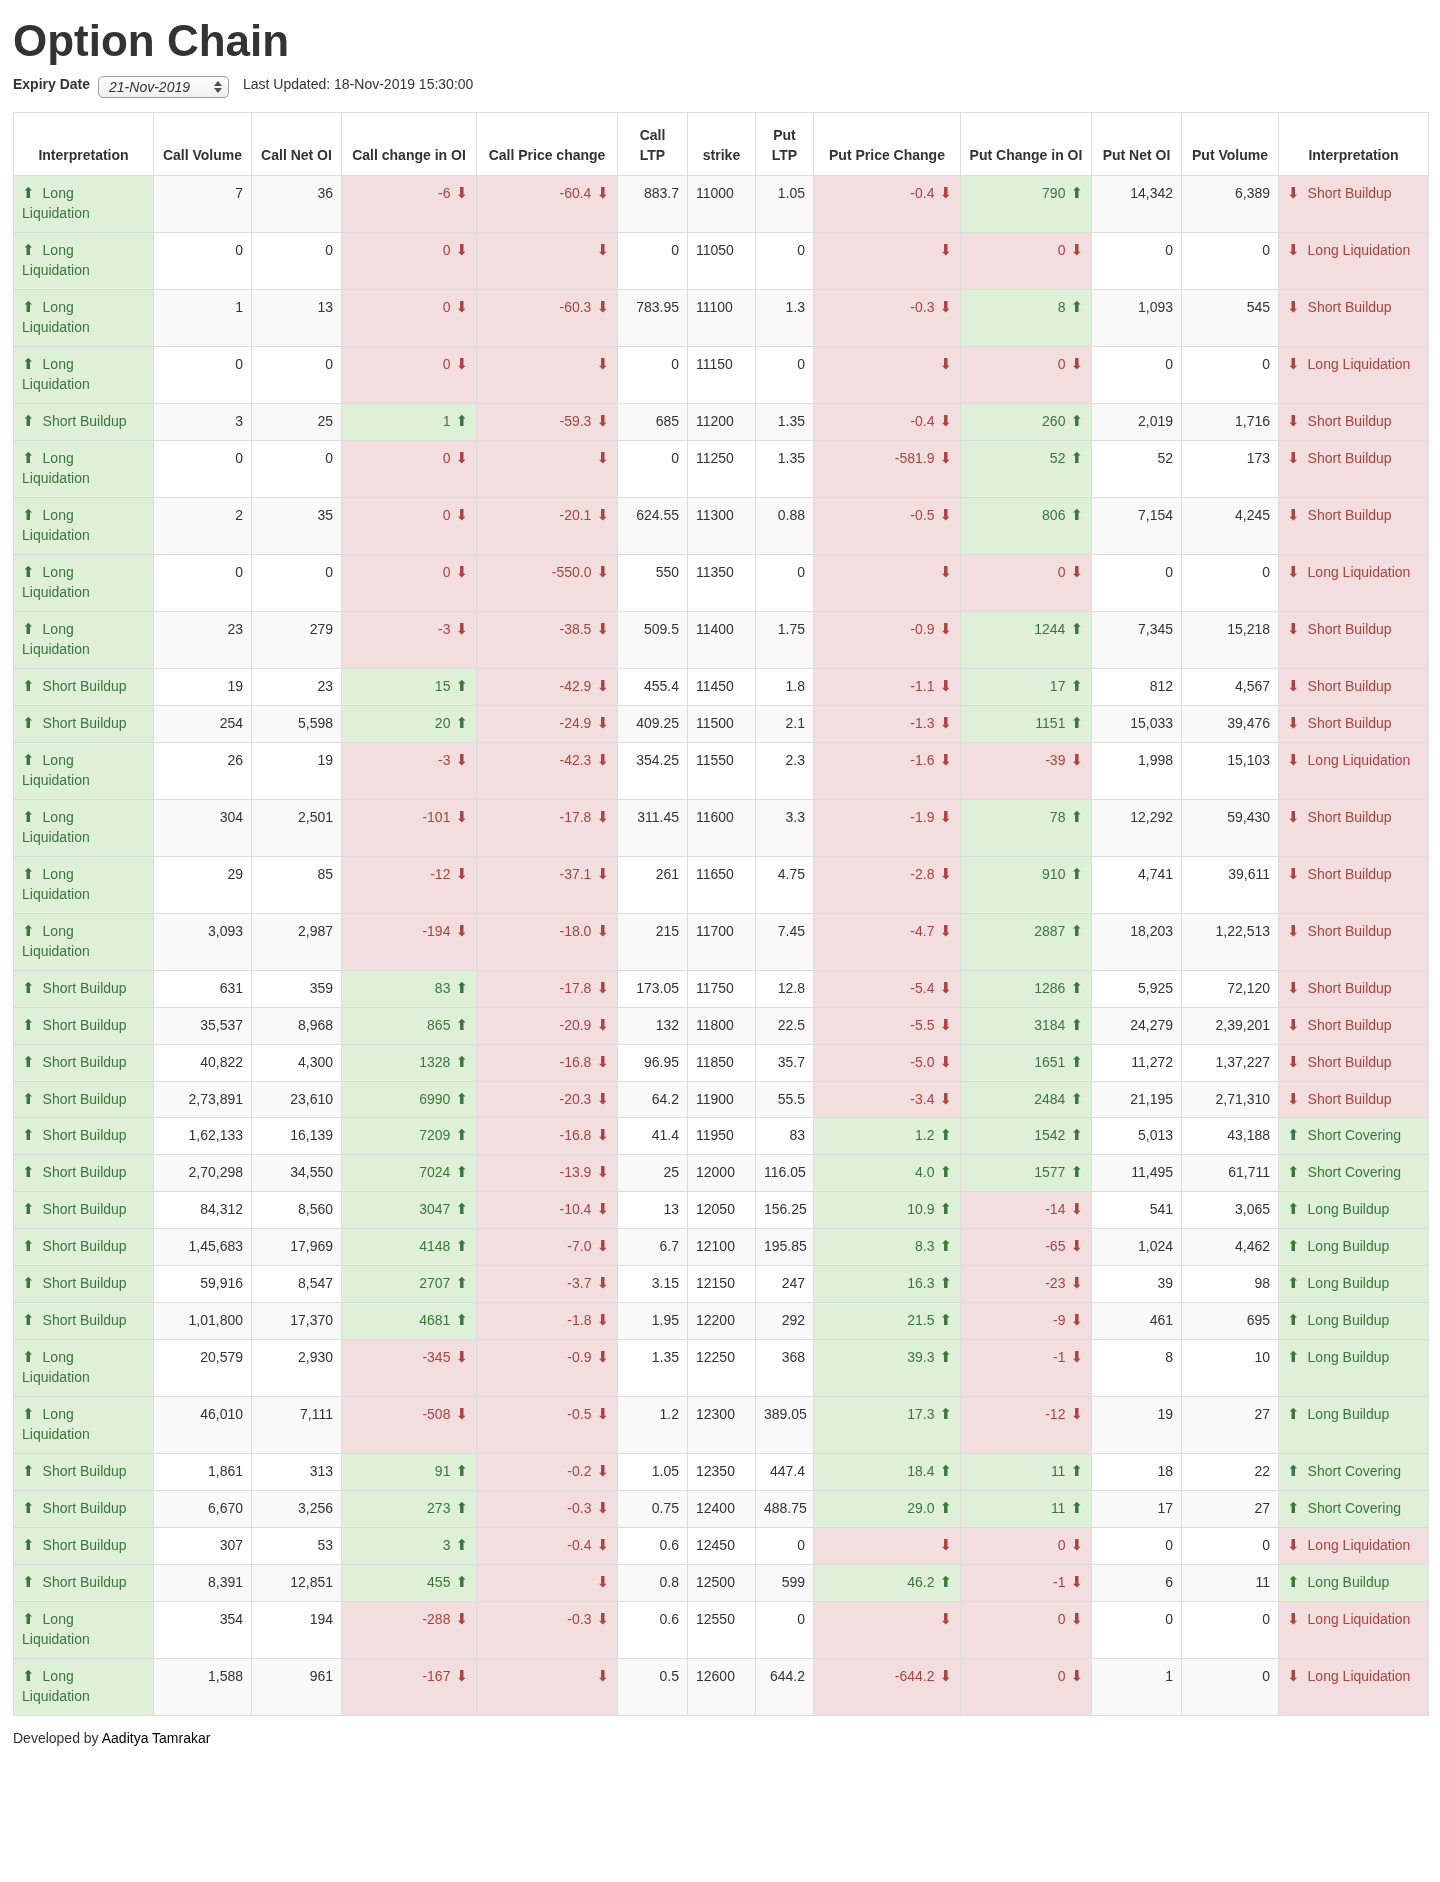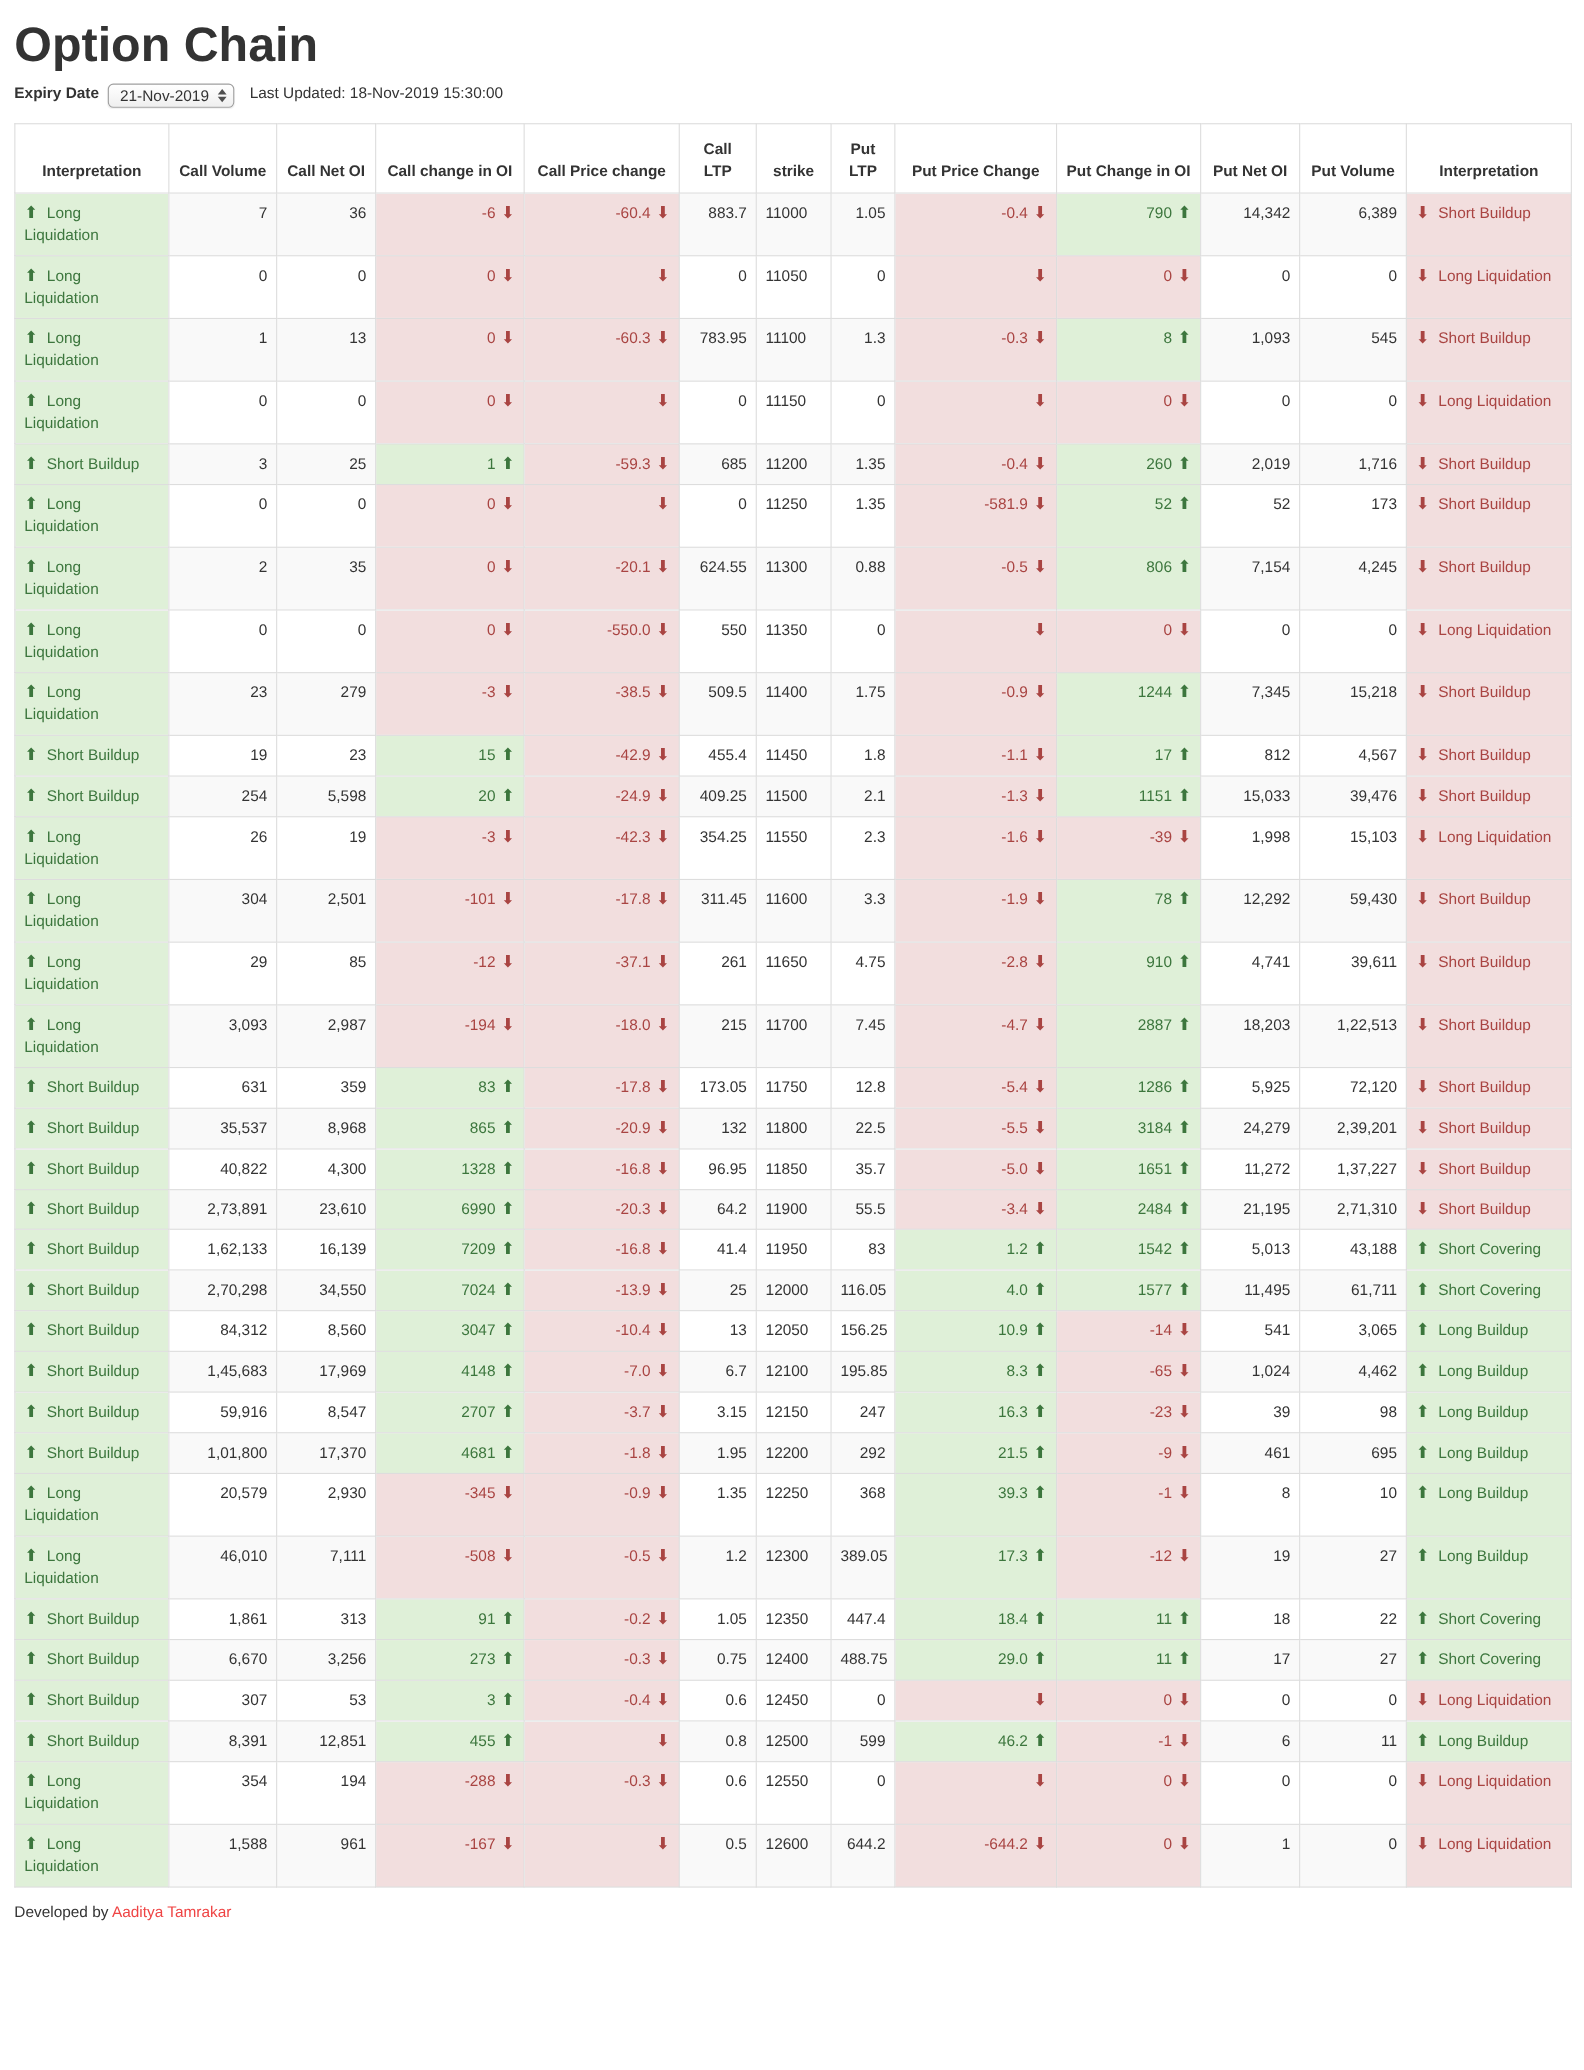--- a/index.html
+++ b/index.html
@@ -13,38 +13,38 @@
   .meta-row { display:flex; align-items:flex-start; margin:0 0 14px; }
   .expiry-label { font-weight:700; margin-right:8px; }
   .fake-select {
     display:inline-flex; align-items:center;
     border:1px solid #9f9f9f; border-radius:5px;
     padding:2px 6px 2px 10px;
     background:linear-gradient(#ffffff,#efefef);
     box-shadow:0 1px 1px rgba(0,0,0,0.06);
     cursor:default; margin-right:14px;
   }
-  .fake-select .sel-value { margin-right:8px; }
+  .fake-select .sel-value { margin-right:24px;font-style:italic; }
   .spinner { display:flex; flex-direction:column; row-gap:2px; }
   .spinner .tri-up { width:0; height:0; border-left:4px solid transparent; border-right:4px solid transparent; border-bottom:5px solid #4f4f4f; }
   .spinner .tri-down { width:0; height:0; border-left:4px solid transparent; border-right:4px solid transparent; border-top:5px solid #4f4f4f; }
 
   table.oc { width:100%; border-collapse:collapse; table-layout:fixed; background:#fff; }
   .oc th, .oc td { border:1px solid #ddd; padding:8px; line-height:1.42857; vertical-align:top; overflow:hidden; }
   .oc th { text-align:center; vertical-align:bottom; padding:13px 8px 9px; font-weight:700; background:#fff; }
   .oc td.num { text-align:right; }
   .oc td.strike { font-weight:400; }
   .oc tbody tr:nth-child(odd) td { background:#f9f9f9; }
   .oc tbody td.c-green { background:#dff0d8 !important; color:#3c763d; }
   .oc tbody td.c-red   { background:#f2dede !important; color:#a94442; }
   .oc td .arr { font-size:15px; line-height:14px; }
   .oc td.chg .arr { margin-left:5px; }
   .oc td.interp .arr { margin-right:8px; }
   .footer { margin:14px 0 24px; }
-  .footer a { color:#ef4444; text-decoration:none; cursor:pointer; }
+  .footer a { color:#000000; text-decoration:none; cursor:pointer; }
 </style>
 </head>
 <body>
 
 <div class="container">
   <h1 class="page-title">Option Chain</h1>
 
   <div class="meta-row">
     <span class="expiry-label">Expiry Date</span>
     <span class="fake-select" role="listbox">

